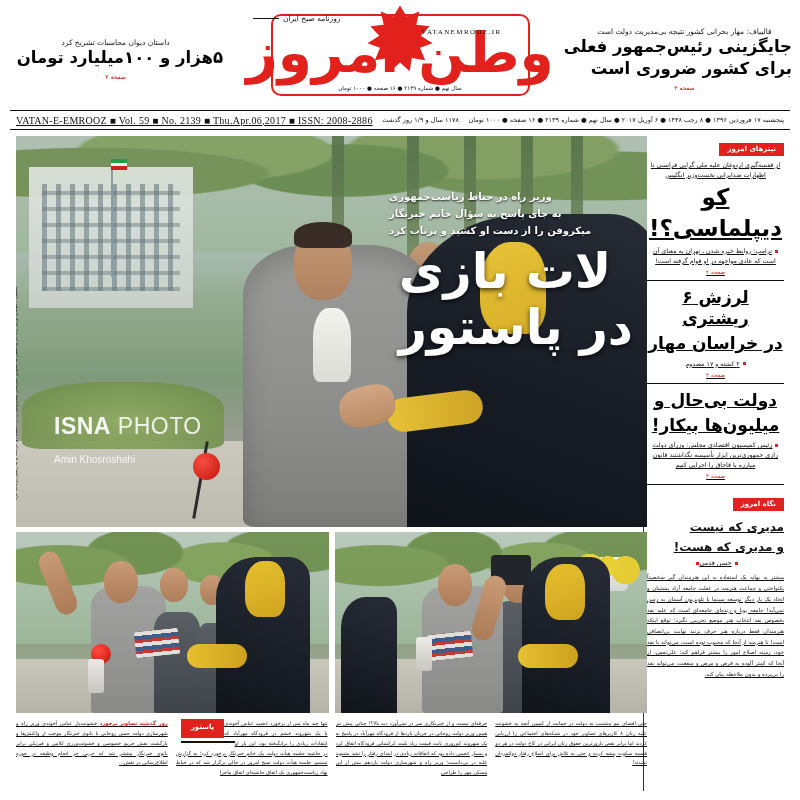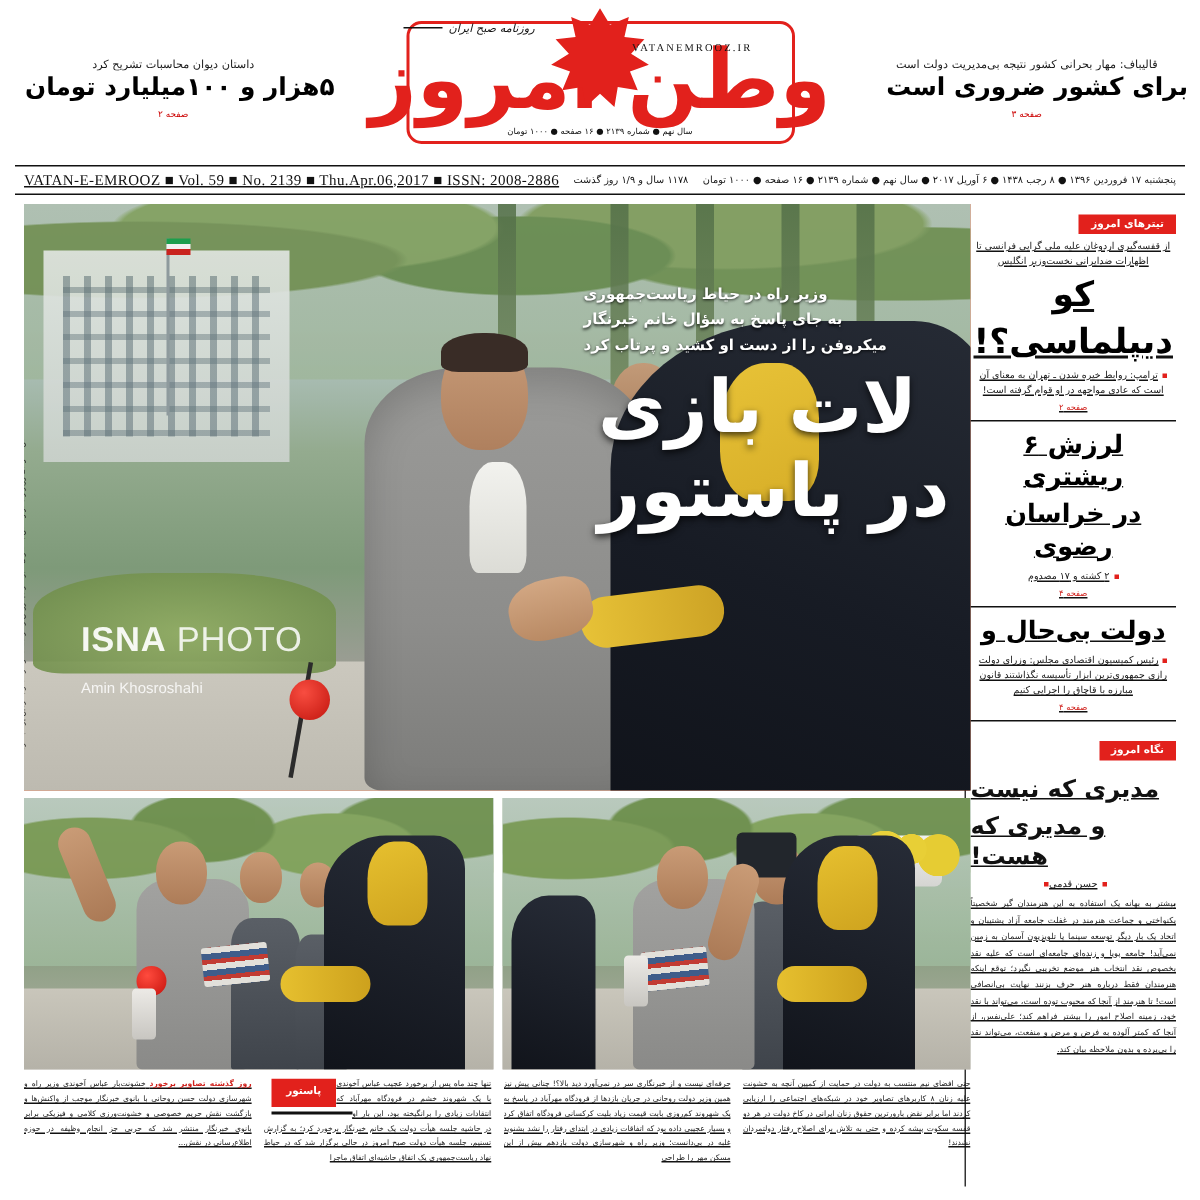--- a/index.html
+++ b/index.html
@@ -106,27 +106,26 @@
     right: 26px;
     font-size: 7px;
     letter-spacing: 1.4px;
     color: #111;
     font-family: "Liberation Serif", serif;
     z-index: 4;
   }
   .logo-sub-right {
     position: absolute;
     top: 14px;
-    left: 24px;
+    left: 8px;
     font-size: 7.5px;
     color: #111;
     letter-spacing: .5px;
     z-index: 4;
     white-space: nowrap;
-    font-style: italic;
   }
   .logo-sub-right::after {
     content: "";
     display: inline-block;
     width: 26px;
     height: 1px;
     background: #111;
     vertical-align: middle;
     margin-right: 4px;
   }
@@ -255,23 +254,23 @@
     vertical-align: middle;
     margin-left: 3px;
   }
   .sb-page {
     text-align: center;
     font-size: 5.6px;
     color: #d0211c;
     margin-top: 3px;
   }
   .opinion-title {
-    font-size: 16px;
+    font-size: 12px;
     font-weight: bold;
-    text-align: left;
+    text-align: right;
     line-height: 1.25;
     margin: 5px 0 4px 0;
   }
   .opinion-author {
     text-align: center;
     font-size: 6.5px;
     color: #111;
     margin-bottom: 5px;
   }
   .opinion-body {
@@ -702,20 +701,21 @@
 </style>
 </head>
 <body>
 
 <div class="page">
 
   <div class="masthead">
 
     <div class="teaser">
       <div class="teaser-kicker">قالیباف: مهار بحرانی کشور نتیجه بی‌مدیریت دولت است</div>
+      <div class="teaser-line">جایگزینی رئیس‌جمهور فعلی</div>
       <div class="teaser-line">برای کشور ضروری است</div>
       <div class="teaser-page">صفحه ۳</div>
     </div>
 
     <div class="logo-wrap">
       <div class="logo-sub-right">روزنامه صبح ایران</div>
       <div class="logo-badge">
         <div class="logo-text">وطن امروز</div>
         <div class="logo-url">VATANEMROOZ.IR</div>
         <div class="logo-bottom-line">سال نهم ● شماره ۲۱۳۹ ● ۱۶ صفحه ● ۱۰۰۰ تومان</div>
@@ -748,27 +748,28 @@
       <div class="sb-item">
         <div class="sb-kicker">از قفسه‌گیری اردوغان علیه ملی گرایی فرانسی تا اظهارات ضدایرانی نخست‌وزیر انگلیس</div>
         <div class="sb-head">کو</div>
         <div class="sb-head">دیپلماسی؟!</div>
         <div class="sb-bullet"><span class="bullet-dot"></span><span>ترامپ: روابط خیره شدن ـ تهران به معنای آن است که عادی مواجهه در او قوام گرفته است!</span></div>
         <div class="sb-page">صفحه ۲</div>
       </div>
 
       <div class="sb-item">
         <div class="sb-head small">لرزش ۶ ریشتری</div>
-        <div class="sb-head small">در خراسان رضوی</div>
+        <div class="sb-head small">در خراسان مهار</div>
         <div class="sb-bullet"><span class="bullet-dot"></span><span>۲ کشته و ۱۷ مصدوم</span></div>
         <div class="sb-page">صفحه ۴</div>
       </div>
 
       <div class="sb-item">
         <div class="sb-head small">دولت بی‌حال و</div>
+        <div class="sb-head small">میلیون‌ها بیکار!</div>
         <div class="sb-bullet"><span class="bullet-dot"></span><span>رئیس کمیسیون اقتصادی مجلس: وزرای دولت رازی جمهوری‌ترین ابزار تأسیسه نگذاشتند قانون مبارزه با قاچاق را اجرایی کنیم</span></div>
         <div class="sb-page">صفحه ۴</div>
       </div>
 
       <div>
         <div class="tab-label">نگاه امروز</div>
         <div class="opinion-title">مدیری که نیست</div>
         <div class="opinion-title">و مدیری که هست!</div>
         <div class="opinion-author"><span class="bullet-dot"></span><span>حسن قدمی</span><span class="bullet-dot"></span></div>
         <div class="opinion-body">بیشتر به بهانه یک استفاده به این هنرمندان گیر شخصیتاً یکنواختی و چماعت هنرمند در غفلت جامعه آزاد پشتیبان و اتحاد یک بار دیگر توسعه سینما یا تلویزیون آسمان به زمین نمی‌آید! جامعه پویا و زنده‌ای جامعه‌ای است که علیه نقد بخصوص نقد انتخاب هنر موضع تخریبی نگیرد؛ توقع اینکه هنرمندان فقط درباره هنر حرف بزنند نهایت بی‌انصافی است! تا هنرمند از آنجا که محبوب توده است، می‌تواند با نقد خود، زمینه اصلاح امور را بیشتر فراهم کند؛ علی‌نفس، از آنجا که کمتر آلوده به فرض و مرض و منفعت، می‌تواند نقد را بی‌پرده و بدون ملاحظه بیان کند.</div>

